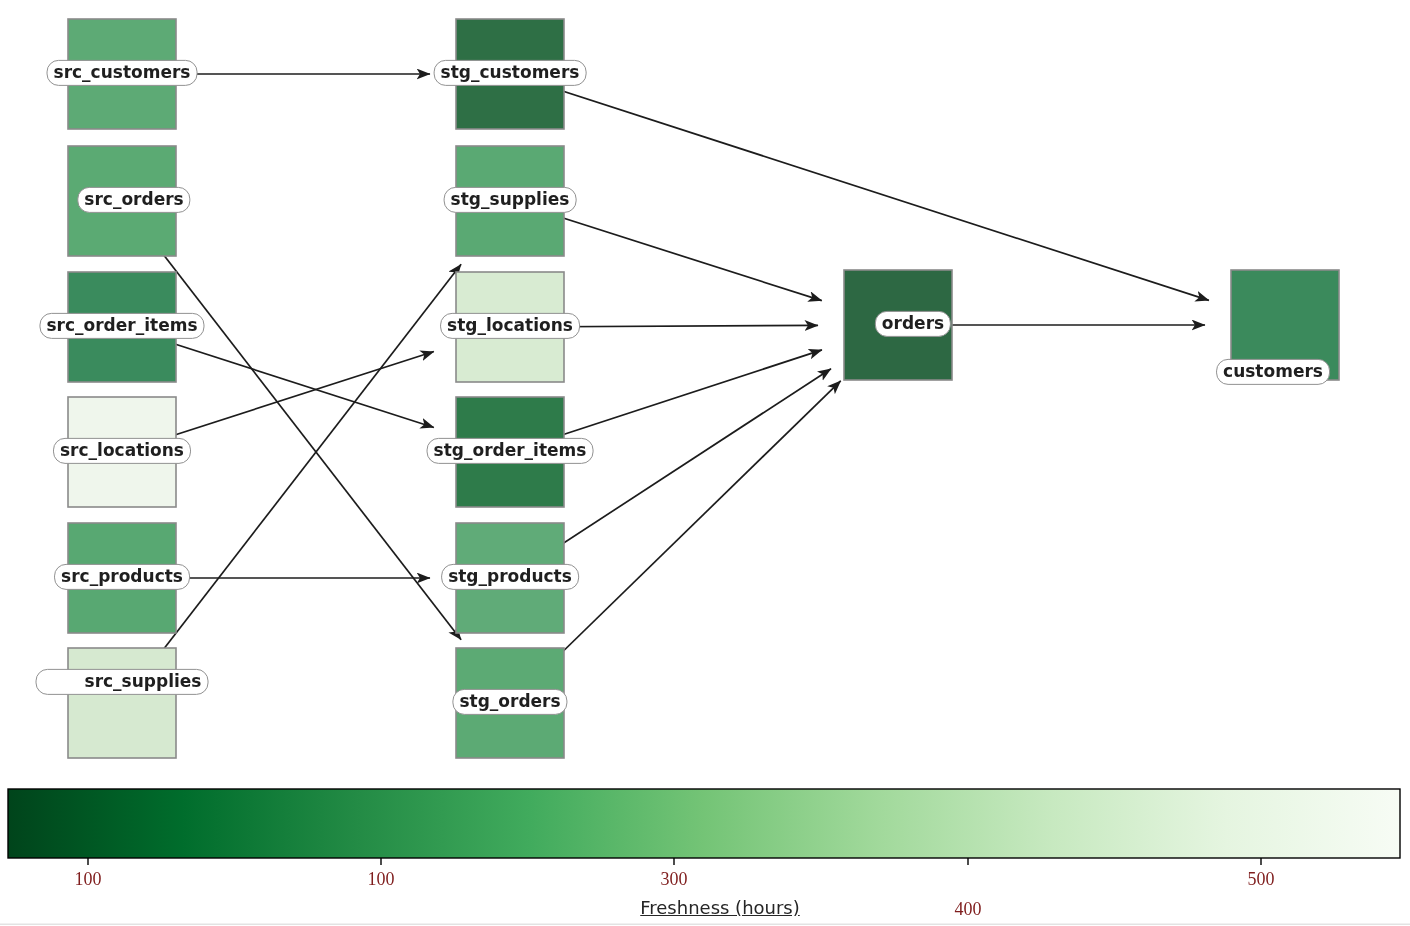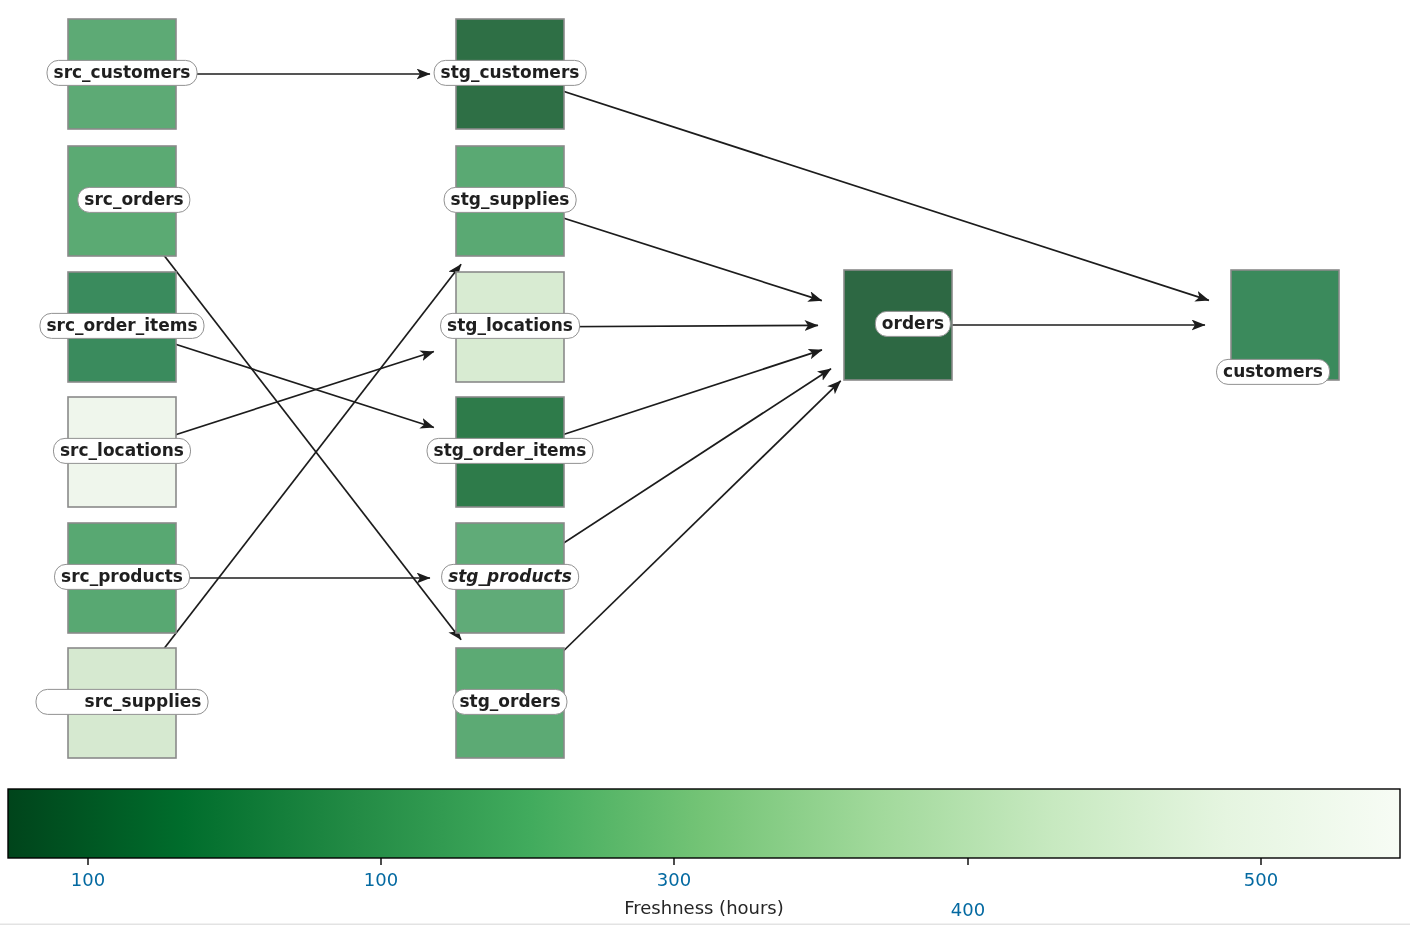--- a/index.html
+++ b/index.html
@@ -16,22 +16,23 @@
     font-size:17px;
     font-weight:bold;
     color:#1f1f1f;
     white-space:nowrap;
     line-height:1.25;
   }
   .tick-label{
     position:absolute;
     transform:translateX(-50%);
     font-size:18px;
-    color:#0369a1;
+    color:#7f1d1d;
     white-space:nowrap;
+    font-family:Liberation Serif, serif;
   }
   .axis-label{
     position:absolute;
     transform:translateX(-50%);
     font-size:18px;
     color:#262626;
     white-space:nowrap;
   }
 </style>
 </head>
@@ -96,30 +97,30 @@
       </g>
     <rect x="0" y="923.5" width="1410" height="1.5" fill="#e3e3e3"></rect>
   </svg>
 
   <div id="labels-layer">
       <div class="node-label" style="left: 122px; top: 73px;">src_customers</div>
       <div class="node-label" style="left: 122px; top: 200px; margin-left: 12px;">src_orders</div>
       <div class="node-label" style="left: 122px; top: 326px;">src_order_items</div>
       <div class="node-label" style="left: 122px; top: 451px; text-align: right;">src_locations</div>
       <div class="node-label" style="left: 122px; top: 577px;">src_products</div>
-      <div class="node-label" style="left: 122px; top: 702px; padding-left: 48px;">src_supplies</div>
+      <div class="node-label" style="left: 122px; top: 682px; padding-left: 48px;">src_supplies</div>
       <div class="node-label" style="left: 510px; top: 73px;">stg_customers</div>
       <div class="node-label" style="left: 510px; top: 200px;">stg_supplies</div>
       <div class="node-label" style="left: 510px; top: 326px;">stg_locations</div>
       <div class="node-label" style="left: 510px; top: 451px;">stg_order_items</div>
-      <div class="node-label" style="left: 510px; top: 577px; font-style: italic;">stg_products</div>
+      <div class="node-label" style="left: 510px; top: 577px;">stg_products</div>
       <div class="node-label" style="left: 510px; top: 702px;">stg_orders</div>
       <div class="node-label" style="left: 898px; top: 324px; margin-left: 15px;">orders</div>
       <div class="node-label" style="left: 1273px; top: 324px; margin-top: 48px;">customers</div>
       <div class="tick-label" style="left: 88px; top: 869px;">100</div>
       <div class="tick-label" style="left: 381px; top: 869px;">100</div>
       <div class="tick-label" style="left: 674px; top: 869px;">300</div>
       <div class="tick-label" style="left: 968px; top: 869px; margin-top: 30px;">400</div>
       <div class="tick-label" style="left: 1261px; top: 869px;">500</div>
     </div>
 
-  <div class="axis-label" style="left:704px; top:897px;">Freshness (hours)</div>
+  <div class="axis-label" style="left:720px; top:897px;text-decoration:underline;">Freshness (hours)</div>
 </div>
 
 </body></html>

